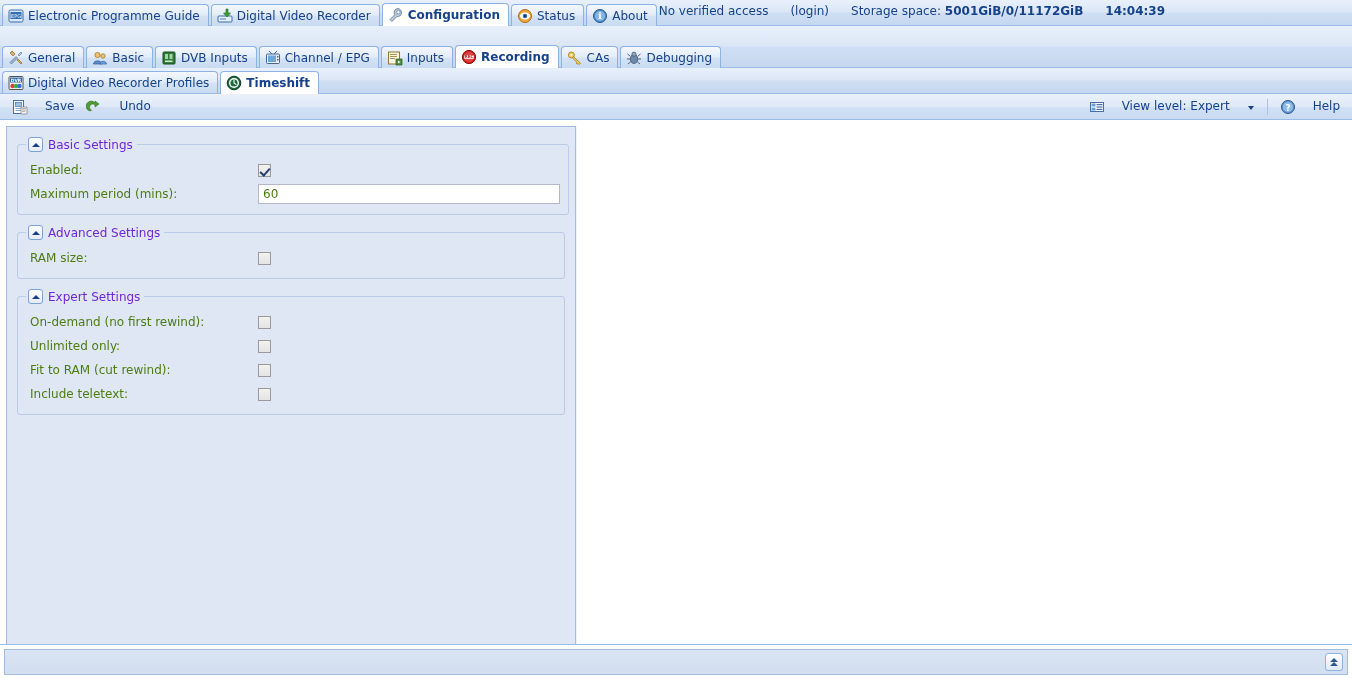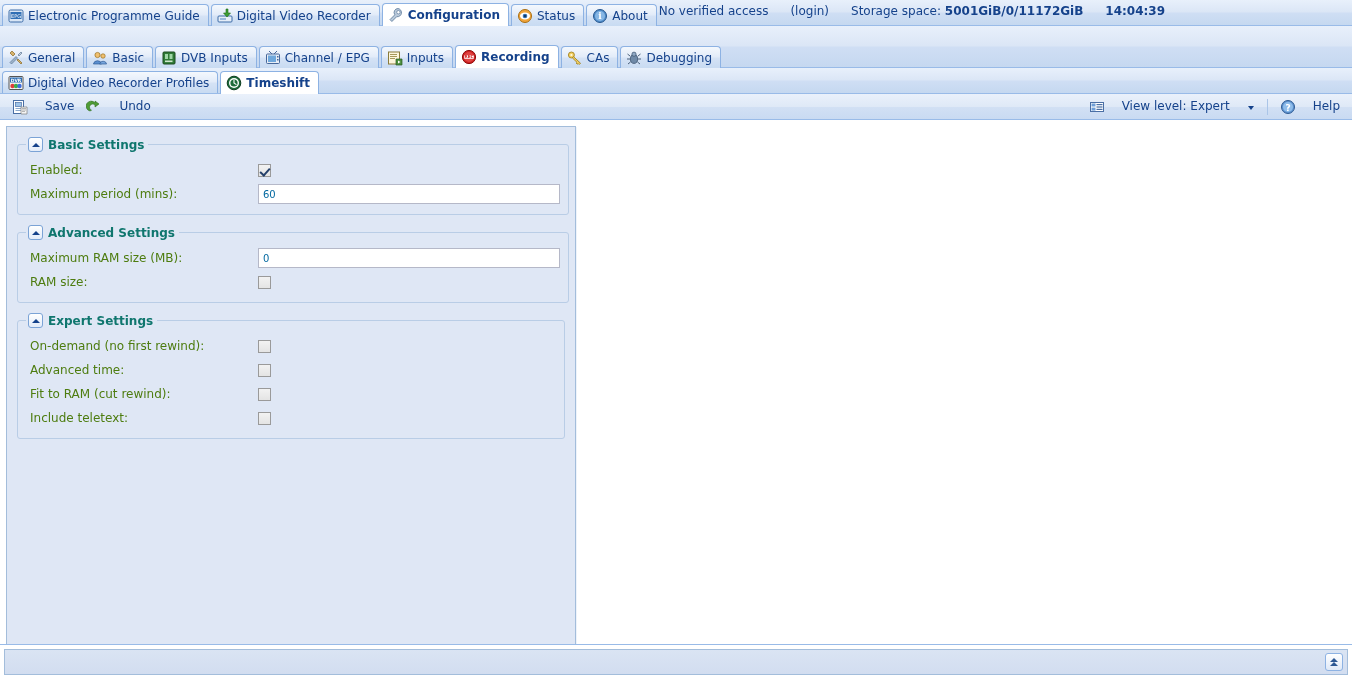--- a/index.html
+++ b/index.html
@@ -143,23 +143,23 @@
     padding: 6px 8px 8px 8px;
     border: 1px solid #b9cde6;
     border-radius: 3px;
     background: transparent;
   }
   fieldset.grp legend {
     display: flex;
     align-items: center;
     gap: 5px;
     padding: 0 4px 0 2px;
-    font-weight: bold;
-    font-size: 12px;
-    color: #0f766e;
+    font-weight: normal;
+    font-size: 12px;
+    color: #6d28d9;
   }
   .collapse-btn {
     width: 15px; height: 15px;
     border: 1px solid #7ba3d6;
     border-radius: 3px;
     background: linear-gradient(to bottom,#ffffff 0%,#e3ecf9 100%);
     display: inline-flex;
     align-items: center; justify-content: center;
     cursor: pointer;
   }
@@ -184,23 +184,23 @@
     color: #4d7c0f;
     font-size: 12px;
     padding-left: 4px;
     white-space: nowrap;
   }
   .finput {
     width: 302px;
     height: 20px;
     border: 1px solid #b5b8c8;
     background: #ffffff;
-    color: #0369a1;
+    color: #4d7c0f;
     font-family: "DejaVu Sans", "Liberation Sans", sans-serif;
-    font-size: 10px;
+    font-size: 12px;
     padding: 1px 4px;
     outline: none;
   }
   .fcheck {
     width: 13px; height: 13px;
     border: 1px solid #9a9a9a;
     background: linear-gradient(to bottom,#f2f2f2 0%, #e4e4e4 100%);
     display: inline-flex;
     align-items: center; justify-content: center;
     cursor: pointer;
@@ -520,41 +520,37 @@
           </div>
         </fieldset>
         <fieldset class="grp">
           <legend>
             <span class="collapse-btn">
               <i></i>
             </span>
             <span>Advanced Settings</span>
           </legend>
           <div class="frow">
-            <div class="flabel">Maximum RAM size (MB):</div>
-            <input type="text" class="finput" value="0" style="">
-          </div>
-          <div class="frow">
             <div class="flabel">RAM size:</div>
             <div class="fcheck"></div>
           </div>
         </fieldset>
         <fieldset class="grp">
           <legend>
             <span class="collapse-btn">
               <i></i>
             </span>
             <span>Expert Settings</span>
           </legend>
           <div class="frow">
             <div class="flabel">On-demand (no first rewind):</div>
             <div class="fcheck"></div>
           </div>
           <div class="frow">
-            <div class="flabel">Advanced time:</div>
+            <div class="flabel">Unlimited only:</div>
             <div class="fcheck"></div>
           </div>
           <div class="frow">
             <div class="flabel">Fit to RAM (cut rewind):</div>
             <div class="fcheck"></div>
           </div>
           <div class="frow">
             <div class="flabel">Include teletext:</div>
             <div class="fcheck"></div>
           </div>

